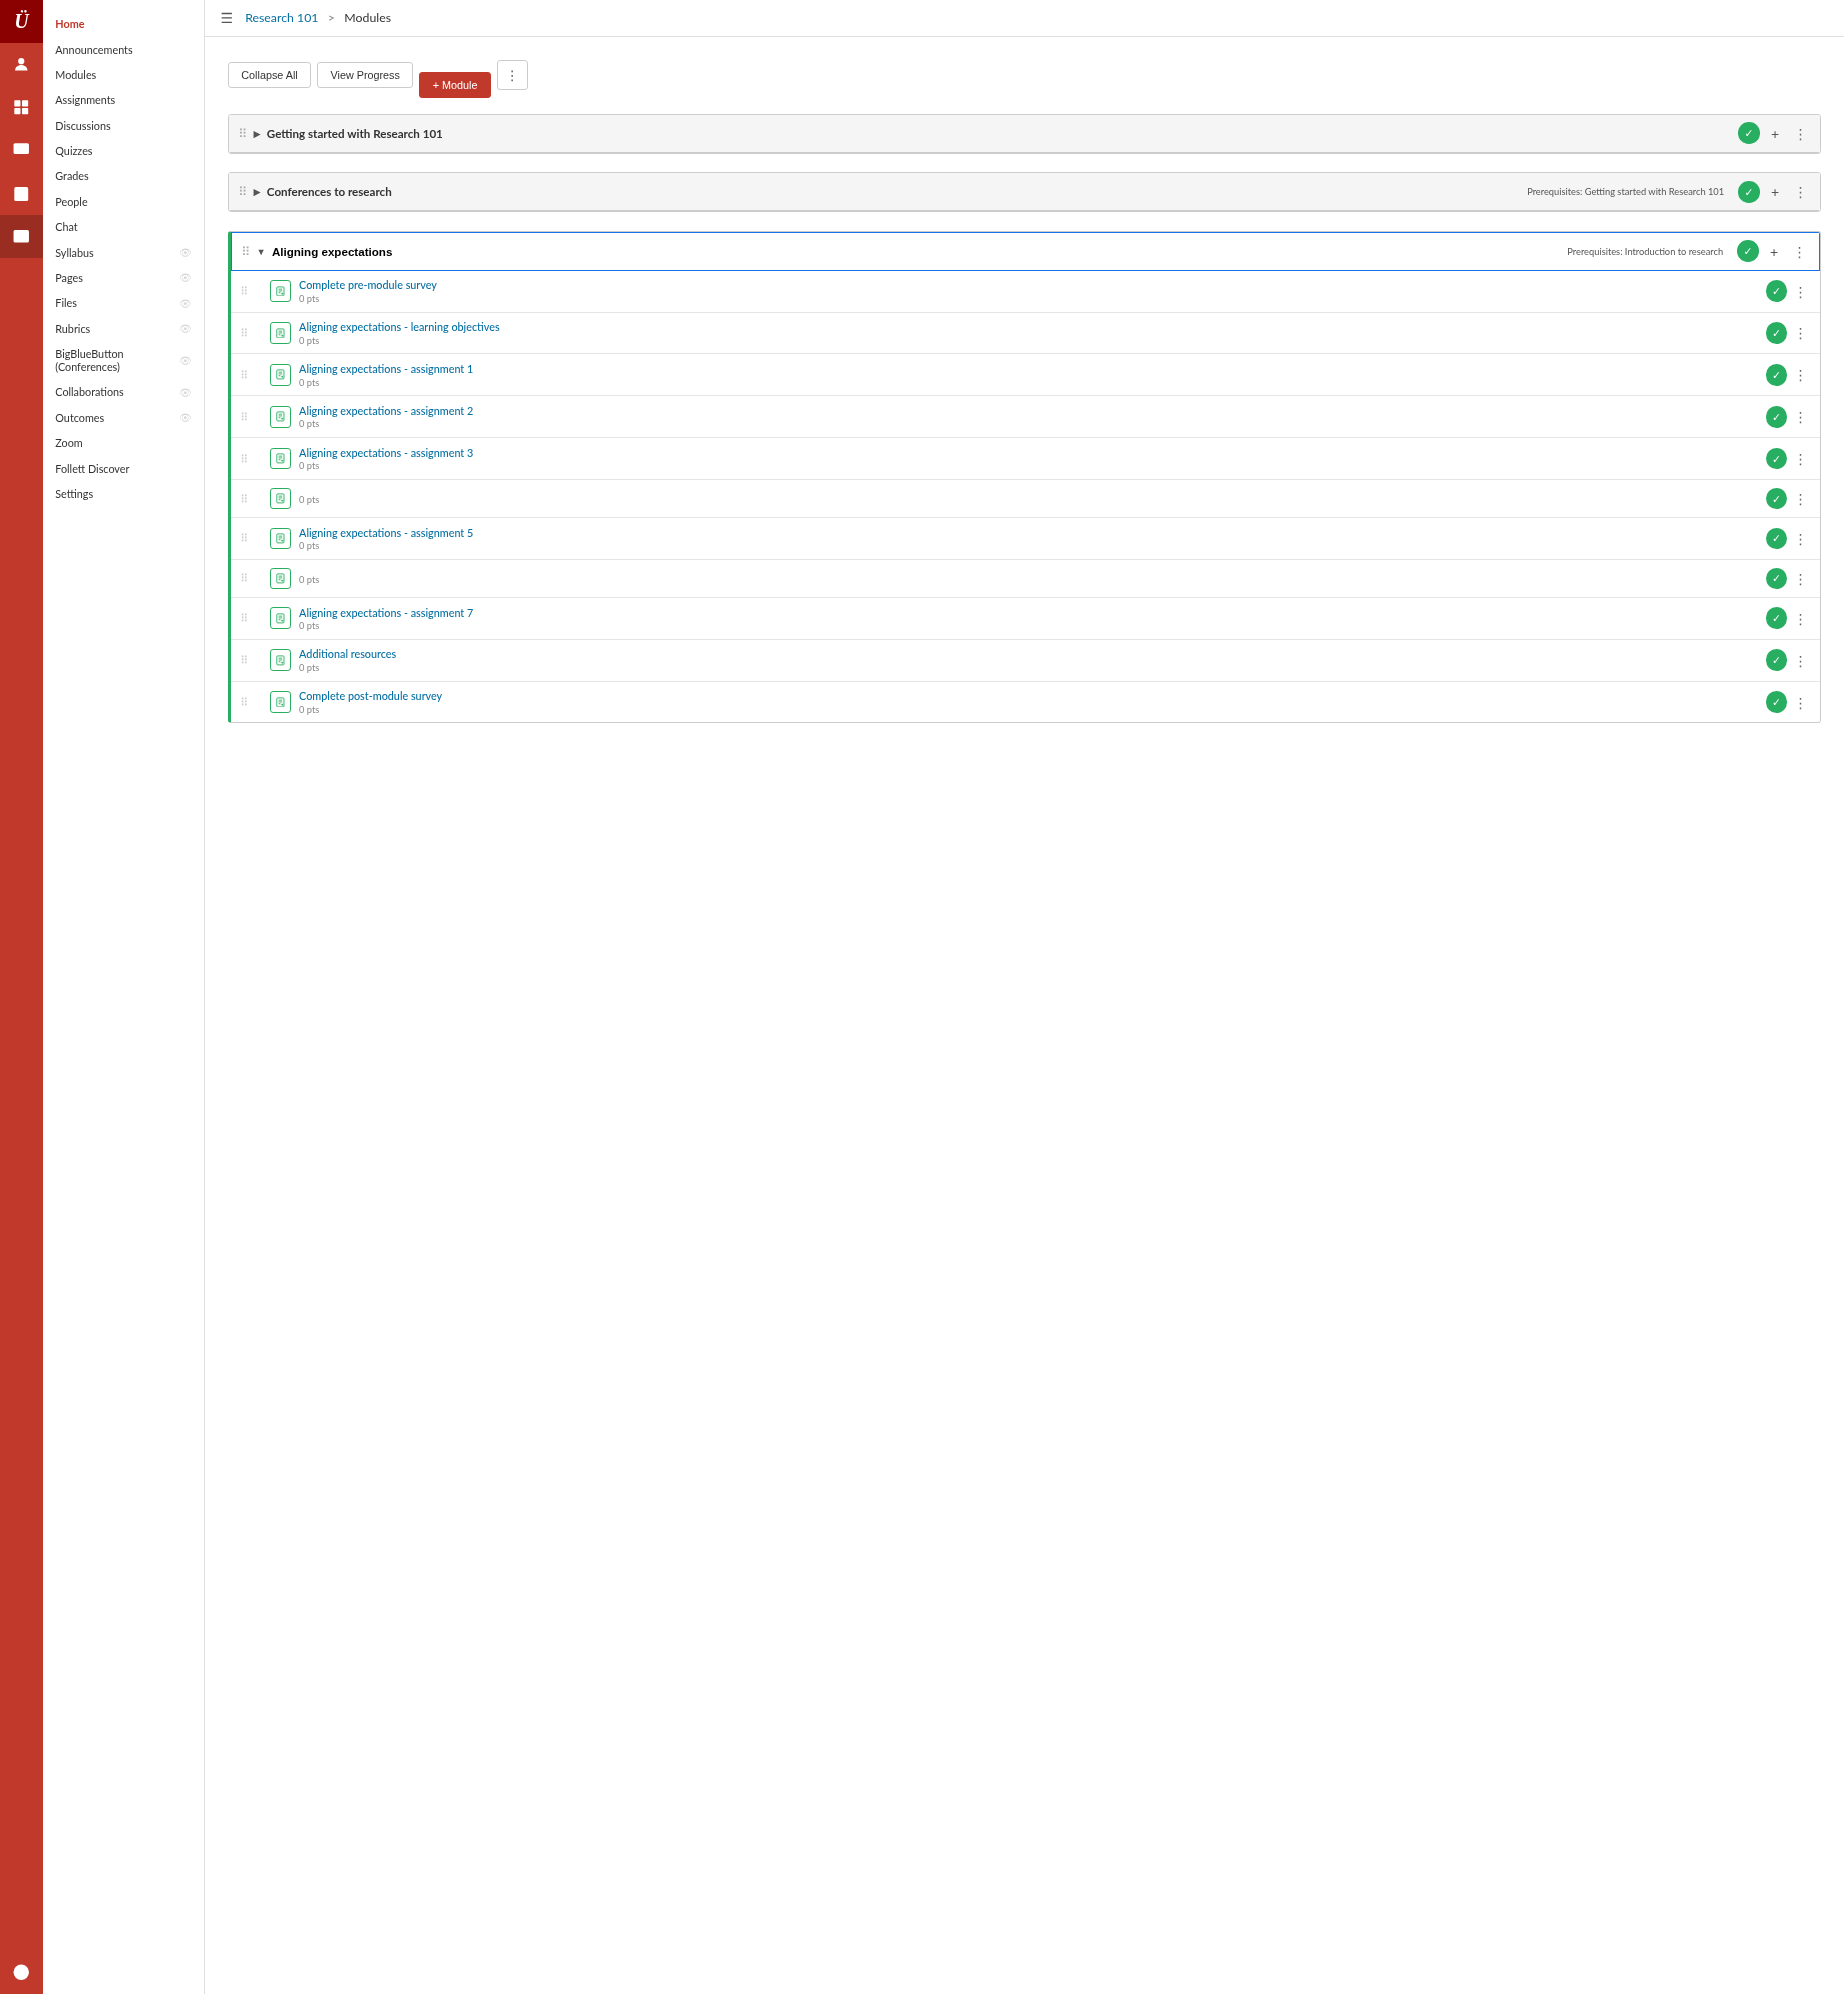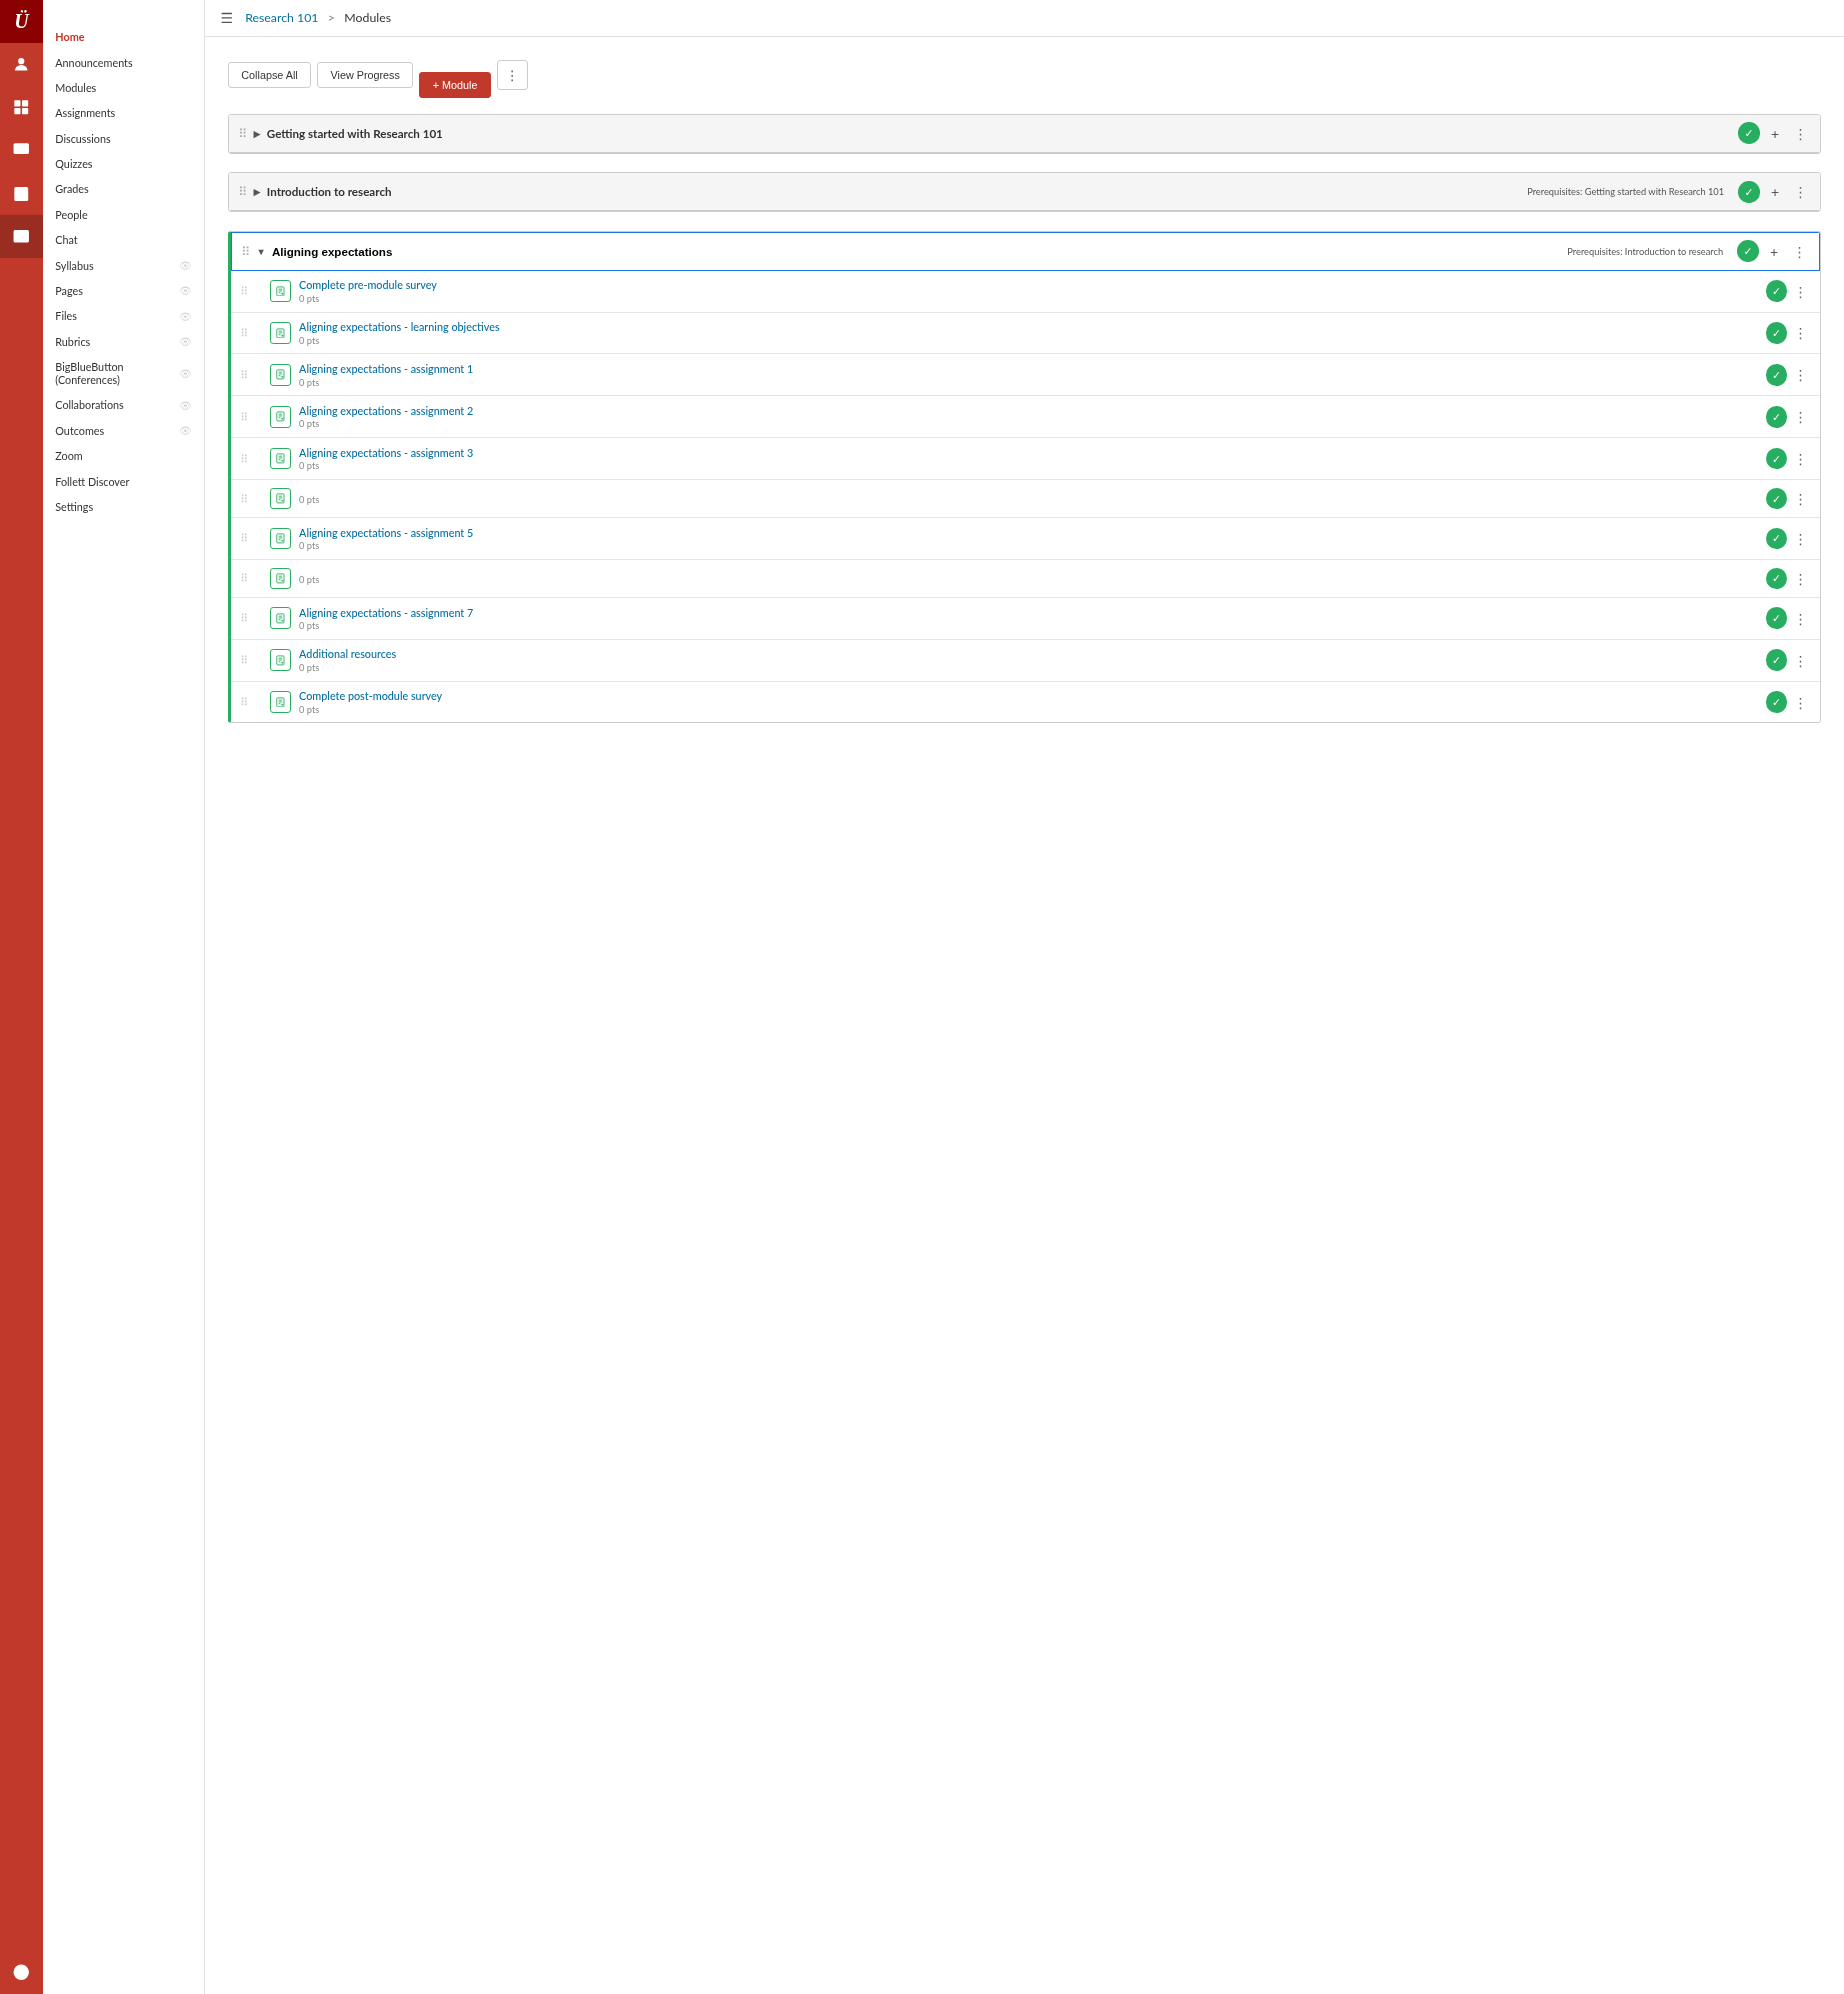--- a/index.html
+++ b/index.html
@@ -43,21 +43,21 @@
     .global-nav-item svg { width: 18.5px; height: 18.5px; fill: white; }
     .global-nav-spacer { flex: 1; }
 
     
     .course-nav {
       width: 162px;
       background: #fff;
       border-right: 0.8px solid #e0e0e0;
       overflow-y: auto;
       flex-shrink: 0;
-      padding: 24px 0;
+      padding: 11px 0;
     }
     .course-nav-item {
       display: flex;
       align-items: center;
       justify-content: space-between;
       padding: 6.2px 12.3px;
       color: #333;
       cursor: pointer;
       font-size: 10.8px;
       text-decoration: none;
@@ -437,21 +437,21 @@
               <div class="green-check">✓</div>
               <div class="icon-btn">+</div>
               <div class="dots-menu">⋮</div>
             </div>
           </div>
         </div>
         <div class="module-block">
           <div class="module-header">
             <span class="drag-handle">⠿</span>
             <span class="module-toggle">▶</span>
-            <div class="module-title">Introduction to research</div>
+            <div class="module-title">Conferences to research</div>
             <span class="module-prereq">Prerequisites: Getting started with Research 101</span>
             <div class="module-actions">
               <div class="green-check">✓</div>
               <div class="icon-btn">+</div>
               <div class="dots-menu">⋮</div>
             </div>
           </div>
         </div>
         <div class="module-block accent-left">
           <div class="module-header editing">

